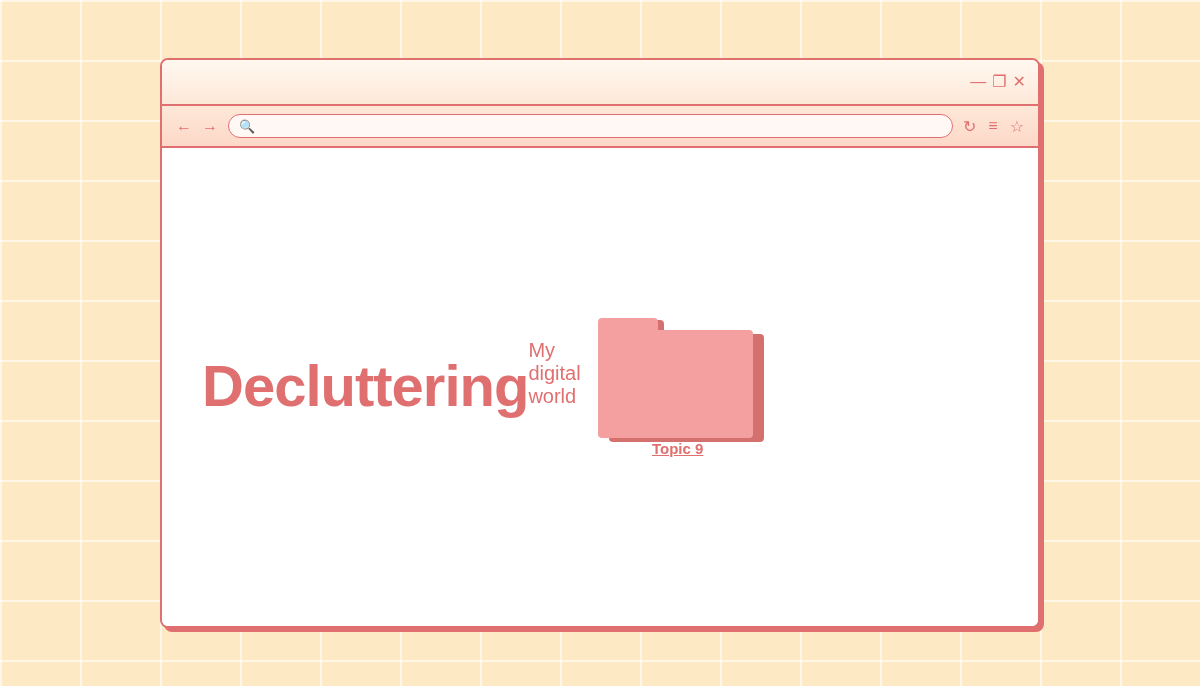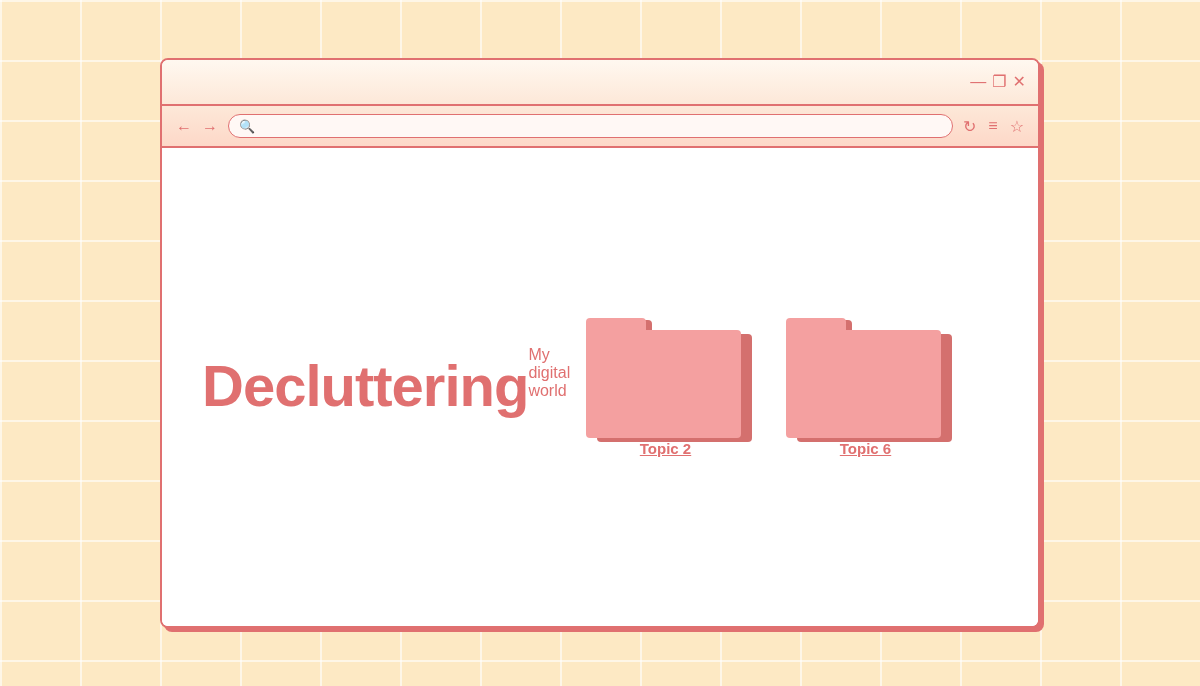--- a/index.html
+++ b/index.html
@@ -124,21 +124,21 @@
 
     .page-title {
       font-size: 58px;
       font-weight: 900;
       color: #e07070;
       margin-bottom: 4px;
       letter-spacing: -1px;
     }
 
     .page-subtitle {
-      font-size: 16px;
+      font-size: 20px;
       color: #e07070;
       margin-bottom: 28px;
       font-weight: normal;
     }
 
     .folders-grid {
       display: grid;
       grid-template-columns: repeat(3, 1fr);
       gap: 28px 40px;
       width: 100%;
@@ -252,28 +252,18 @@
 
     <div class="folders-grid" id="folders-container">
     <div class="folder">
       <div class="folder-icon">
         <div class="folder-tab-shadow"></div>
         <div class="folder-tab"></div>
         <div class="folder-shadow"></div>
         <div class="folder-body">
         </div>
       </div>
-      <span class="folder-label">Topic 2</span>
-    </div>
-        <div class="folder">
-      <div class="folder-icon">
-        <div class="folder-tab-shadow"></div>
-        <div class="folder-tab"></div>
-        <div class="folder-shadow"></div>
-        <div class="folder-body">
-        </div>
-      </div>
-      <span class="folder-label">Topic 6</span>
+      <span class="folder-label">Topic 9</span>
     </div>
       </div>
   </div>
 
 </div>
 
 </body></html>

